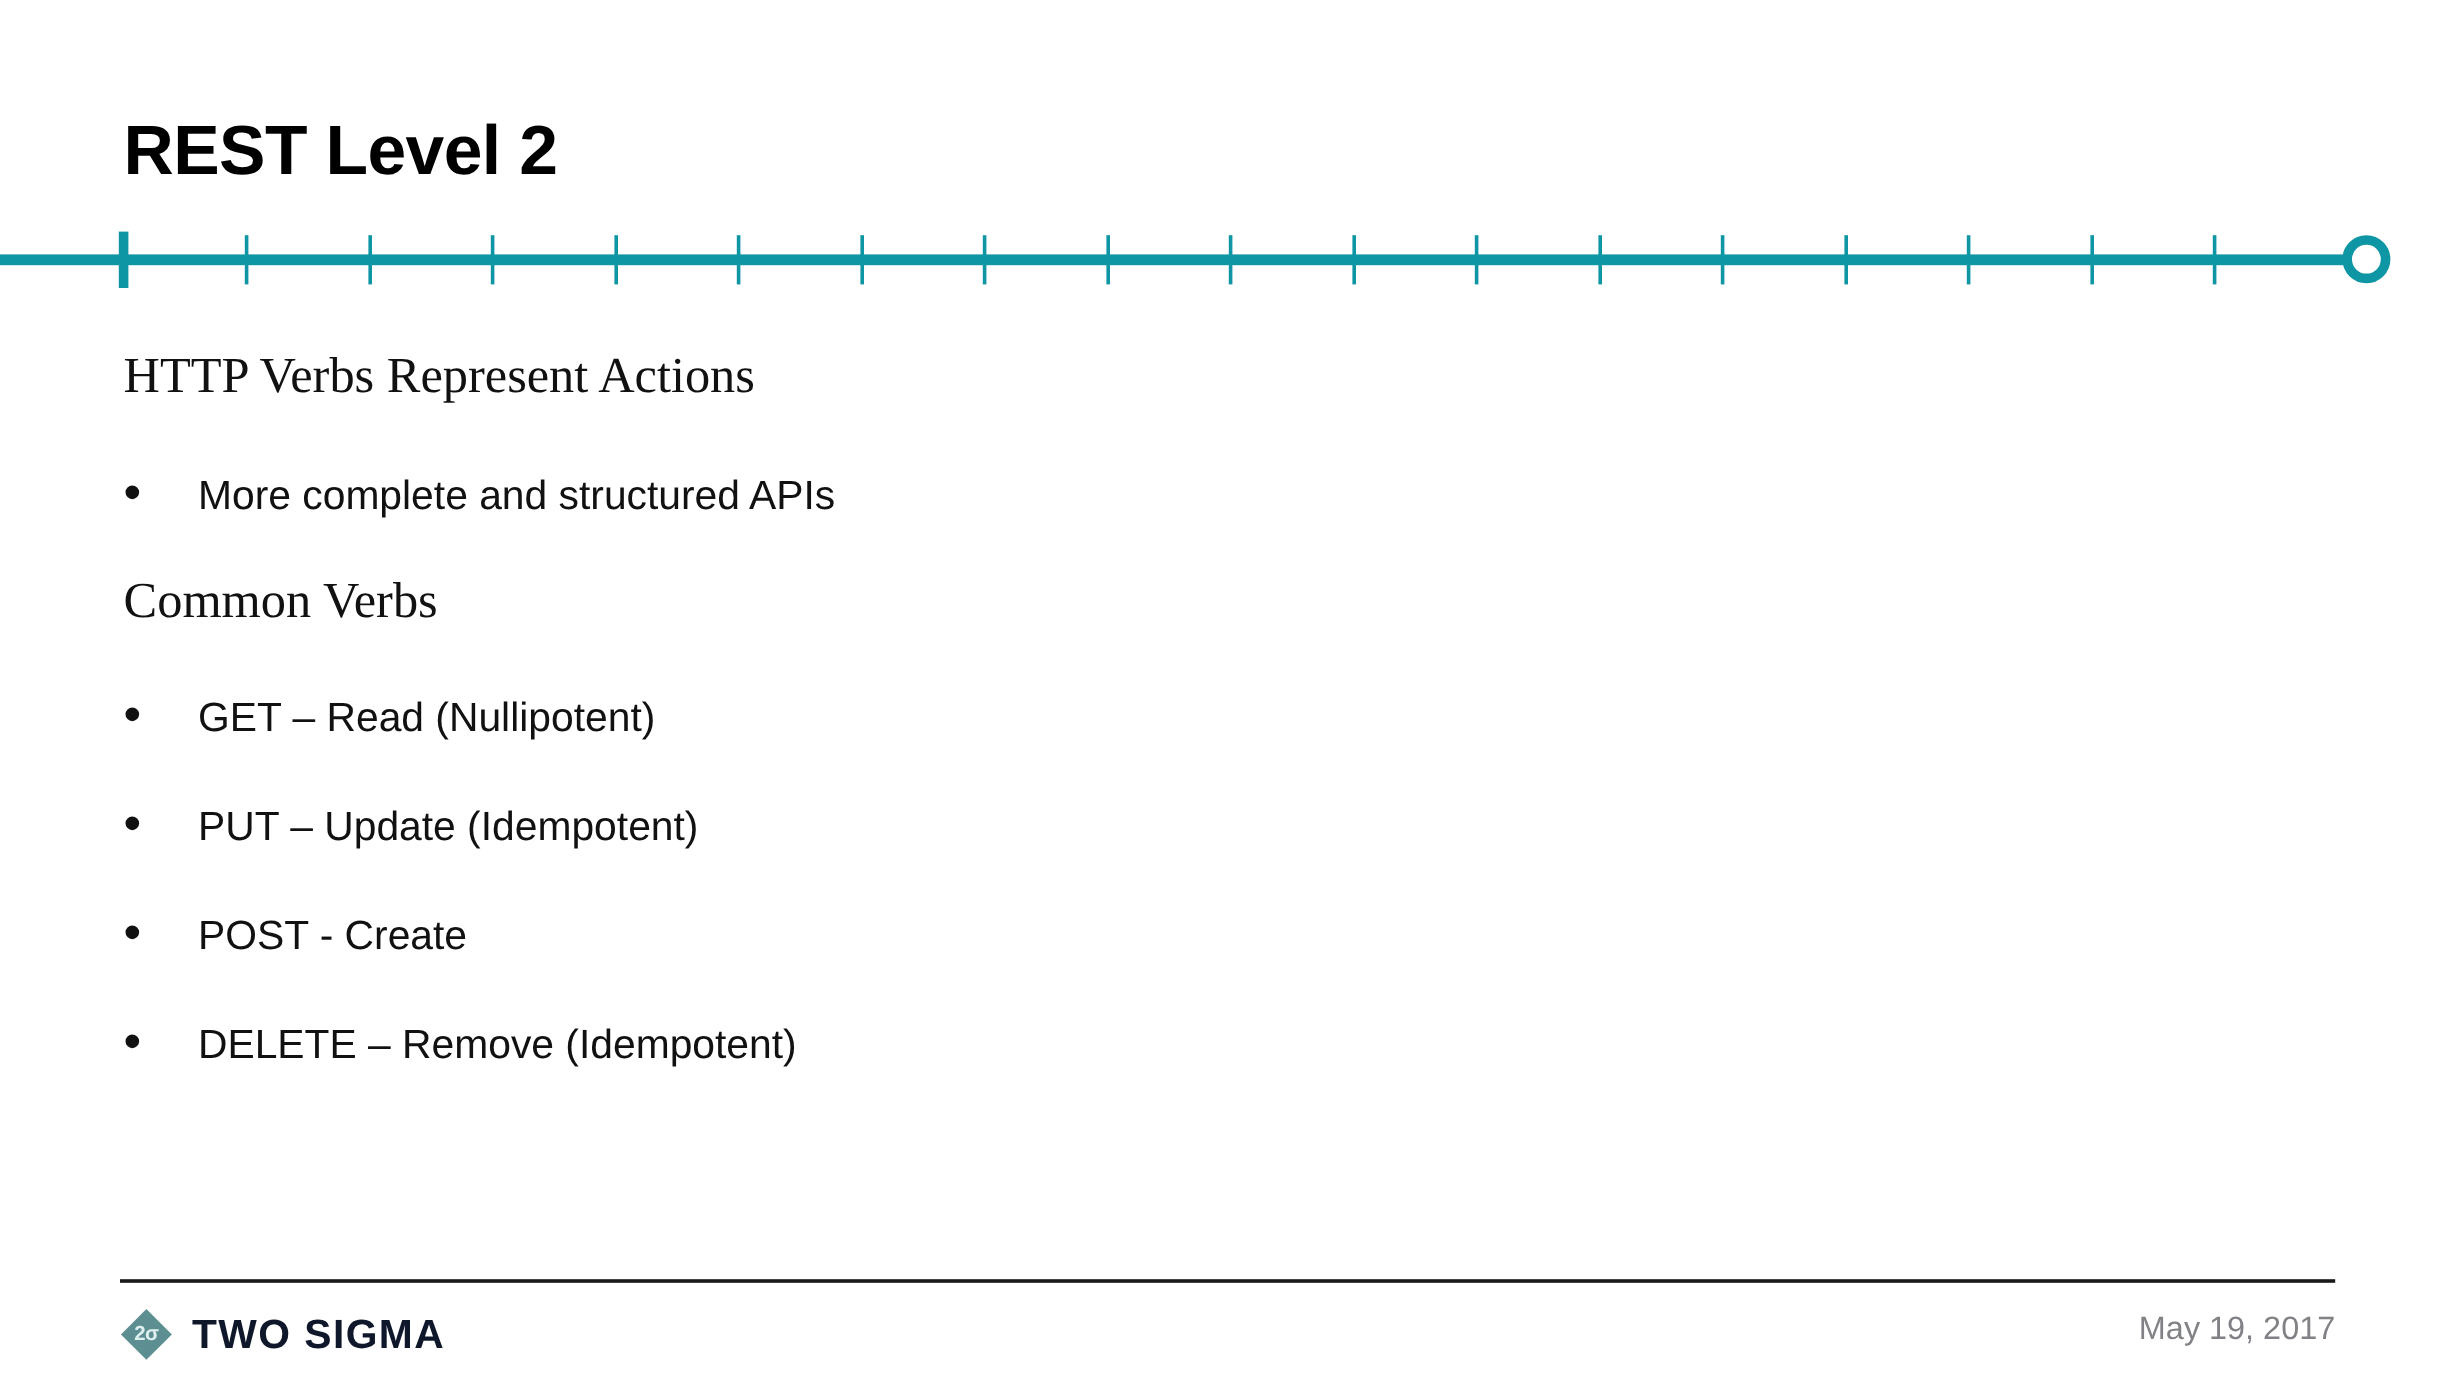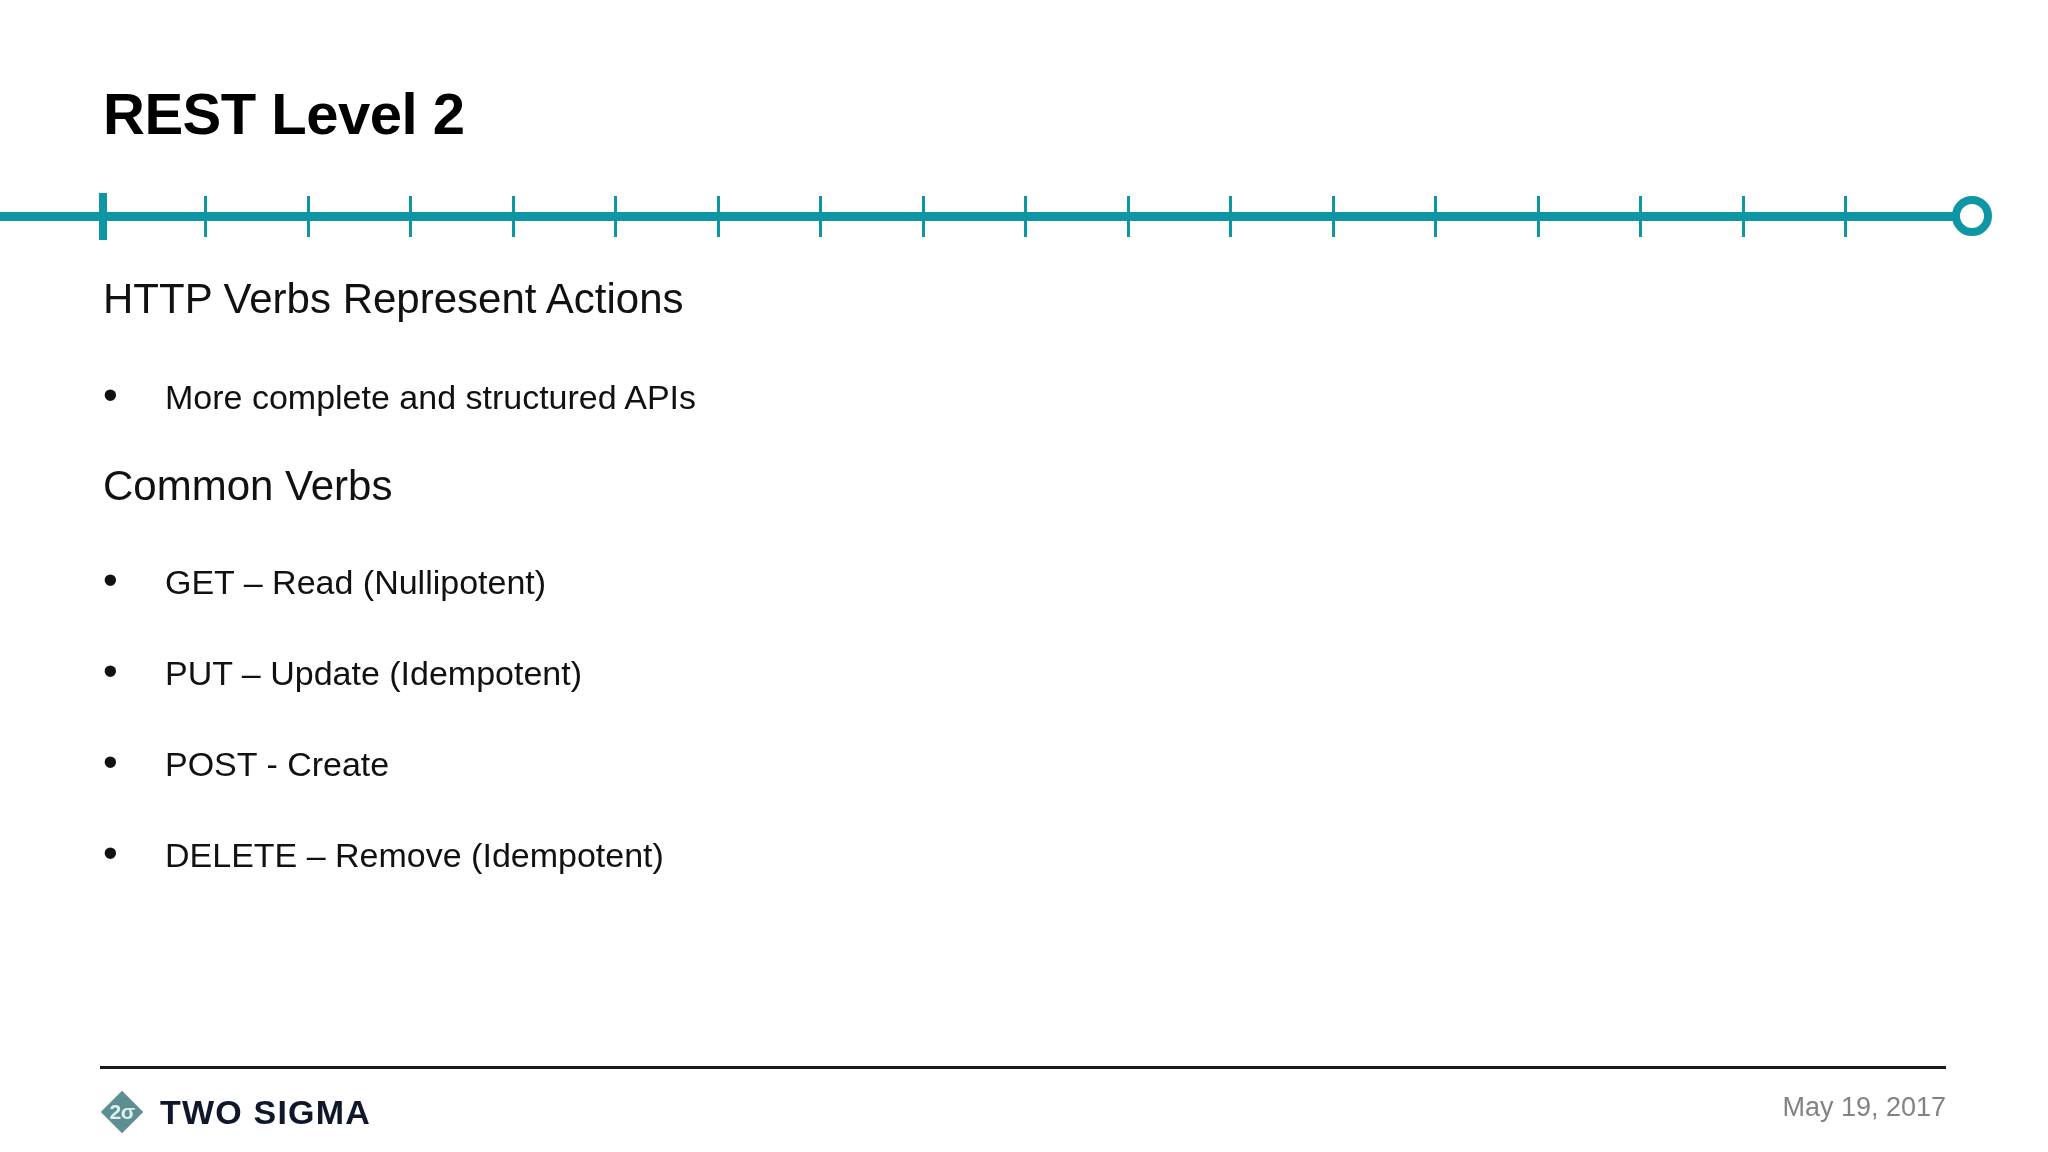--- a/index.html
+++ b/index.html
@@ -17,21 +17,21 @@
     width: 2048px;
     height: 1152px;
     background: #ffffff;
     overflow: hidden;
   }
 
   
   .slide-title {
     position: absolute;
     left: 103px;
-    top: 84px;
+    top: 96px;
     font-size: 58px;
     font-weight: bold;
     color: #000000;
     letter-spacing: -0.5px;
     line-height: 1.05;
     white-space: nowrap;
   }
 
   
   .timeline {
@@ -76,22 +76,23 @@
   .body-block {
     position: absolute;
     left: 103px;
     top: 278px;
     width: 1850px;
   }
   .lead {
     font-size: 42px;
     color: #111111;
     line-height: 1;
-    margin: 0 0 54px 0;
-    white-space: nowrap;
+    margin: 15px 0 54px 0;
+    white-space: nowrap;
+    font-family: Liberation Serif, serif;
   }
   .lead.tight {
     margin-bottom: 52px;
   }
   .bullet-row {
     display: flex;
     align-items: baseline;
     margin: 0 0 49px 0;
     line-height: 1;
   }
@@ -154,21 +155,21 @@
   }
   .brand-mark .sigma {
     position: absolute;
     left: 0;
     top: 0;
     width: 44px;
     height: 44px;
     display: flex;
     align-items: center;
     justify-content: center;
-    font-size: 21px;
+    font-size: 17px;
     font-weight: bold;
     color: #dff0f1;
     letter-spacing: -0.5px;
   }
   .brand-word {
     font-size: 34px;
     font-weight: bold;
     color: #0f172a;
     letter-spacing: 1.2px;
     white-space: nowrap;

